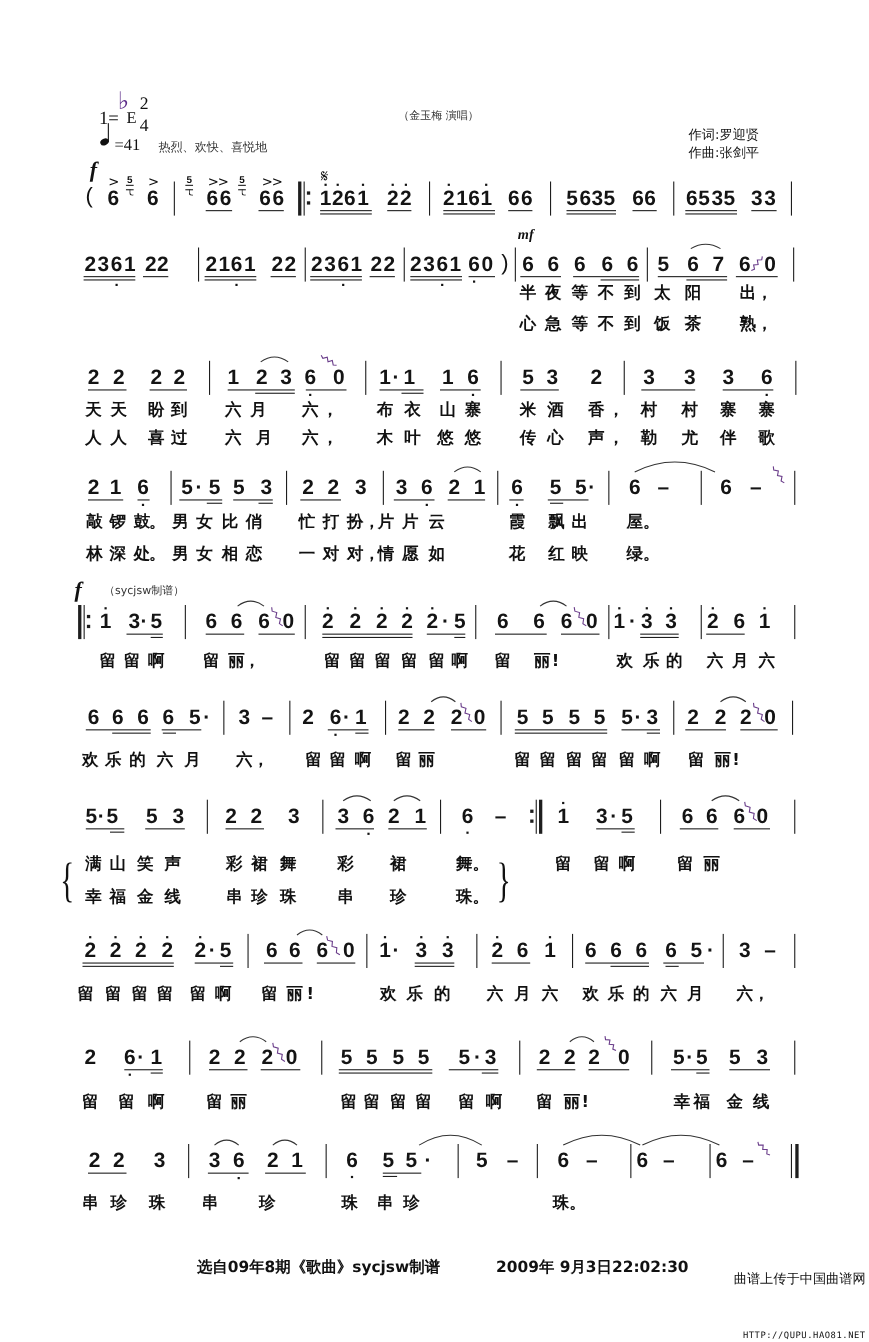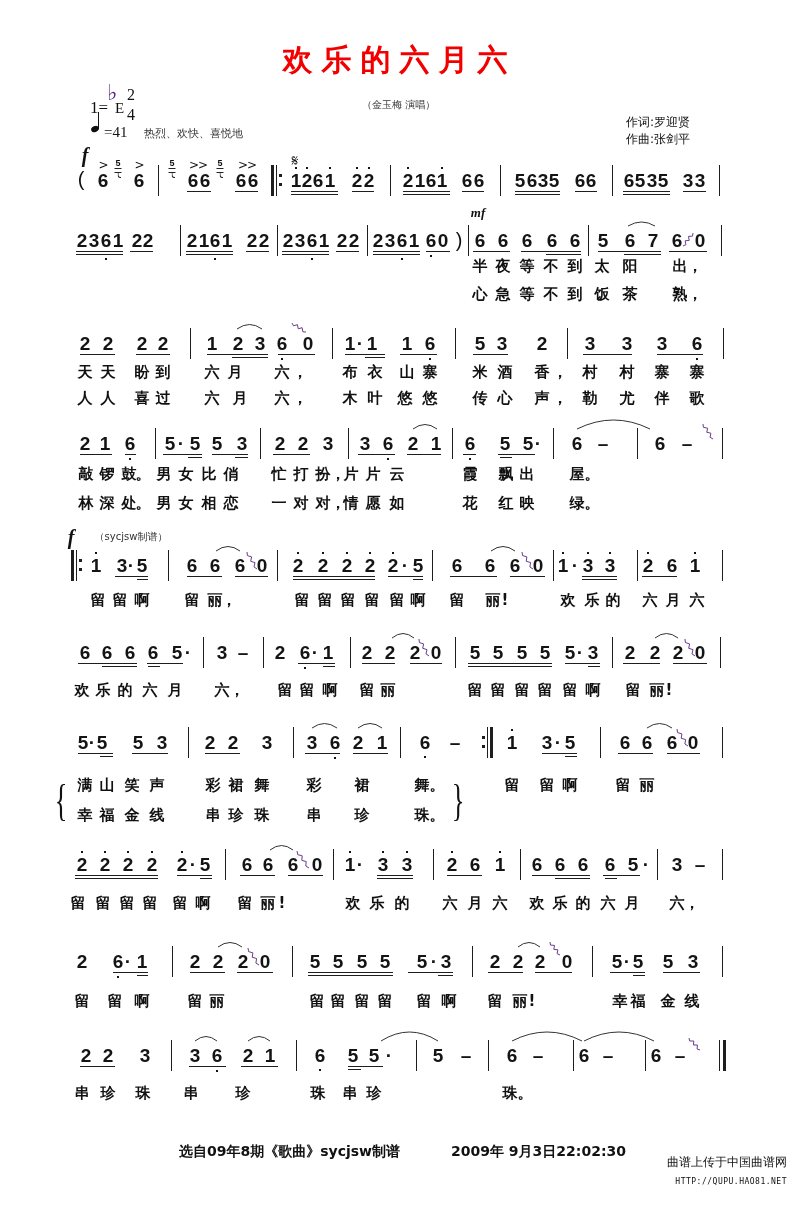--- a/index.html
+++ b/index.html
@@ -15,21 +15,21 @@
   .q-head { position: absolute; left: 91px; top: 126px; width: 8px; height: 6px; border-radius: 50%; background: #111; transform: rotate(-25deg); }
   .q-stem { position: absolute; left: 98px; top: 112px; width: 1px; height: 17px; background: #111; }
   .tempo { left: 104px; top: 124px; font: 15px "Liberation Serif", serif; }
   .expr { left: 144px; top: 126px; font: 11px "DejaVu Sans", sans-serif; color: #333; }
   .performer { left: 362px; top: 98px; font: 10px "DejaVu Sans", sans-serif; color: #333; }
   .lyricist { left: 626px; top: 114px; font: 12px "DejaVu Sans", sans-serif; }
   .composer { left: 626px; top: 131px; font: 12px "DejaVu Sans", sans-serif; }
   .footer-src { left: 179px; top: 1143px; font: bold 14px "DejaVu Sans", sans-serif; }
   .footer-date { left: 451px; top: 1143px; font: bold 14px "DejaVu Sans", sans-serif; }
   .wm-site { right: 3px; top: 1154px; font: 12px "DejaVu Sans", sans-serif; }
-  .wm-url { right: 3px; top: 1177px; font: 8px "DejaVu Sans Mono", monospace; letter-spacing: 0.5px; }
+  .wm-url { right: 3px; top: 1209px; font: 8px "DejaVu Sans Mono", monospace; letter-spacing: 0.5px; }
 
   .n { position: absolute; transform: translateX(-50%); font: bold 19px "Liberation Sans", sans-serif; line-height: 19px; color: #141414; white-space: nowrap; }
   .dot { position: absolute; width: 2px; height: 2px; margin-left: -1px; background: #141414; }
   .ul { position: absolute; height: 1px; background: #1e1e1e; }
   .bar { position: absolute; width: 1px; background: #1e1e1e; }
   .bar.thick { width: 3px; }
   .rdot { position: absolute; width: 3px; height: 3px; background: #1e1e1e; }
   .ly { position: absolute; transform: translateX(-50%); font: bold 15px "DejaVu Sans", sans-serif; line-height: 18px; color: #111; white-space: nowrap; }
 
   .mk { position: absolute; transform: translate(-50%, -50%); line-height: 1; white-space: nowrap; color: #111; }
@@ -43,21 +43,20 @@
   .mk.dyn-small { font: italic bold 13px "Liberation Serif", serif; }
   .mk.note-text { font: 10px "DejaVu Sans", sans-serif; color: #333; }
   .mk.brace { font: 44px "Liberation Serif", serif; transform: translate(-50%, -50%) scaleX(0.6); }
 
   #curves { position: absolute; left: 0; top: 0; pointer-events: none; }
 </style>
 </head>
 <body>
 
 <div id="sheet">
-  <div class="title">欢乐的六月六</div>
 
   <div class="abs key-prefix">1=</div>
   <div class="abs key-flat">♭</div>
   <div class="abs key-tonic">E</div>
   <div class="abs time-top">2</div>
   <div class="abs time-bottom">4</div>
 
   <div class="q-head"></div>
   <div class="q-stem"></div>
   <div class="abs tempo">=41</div>

